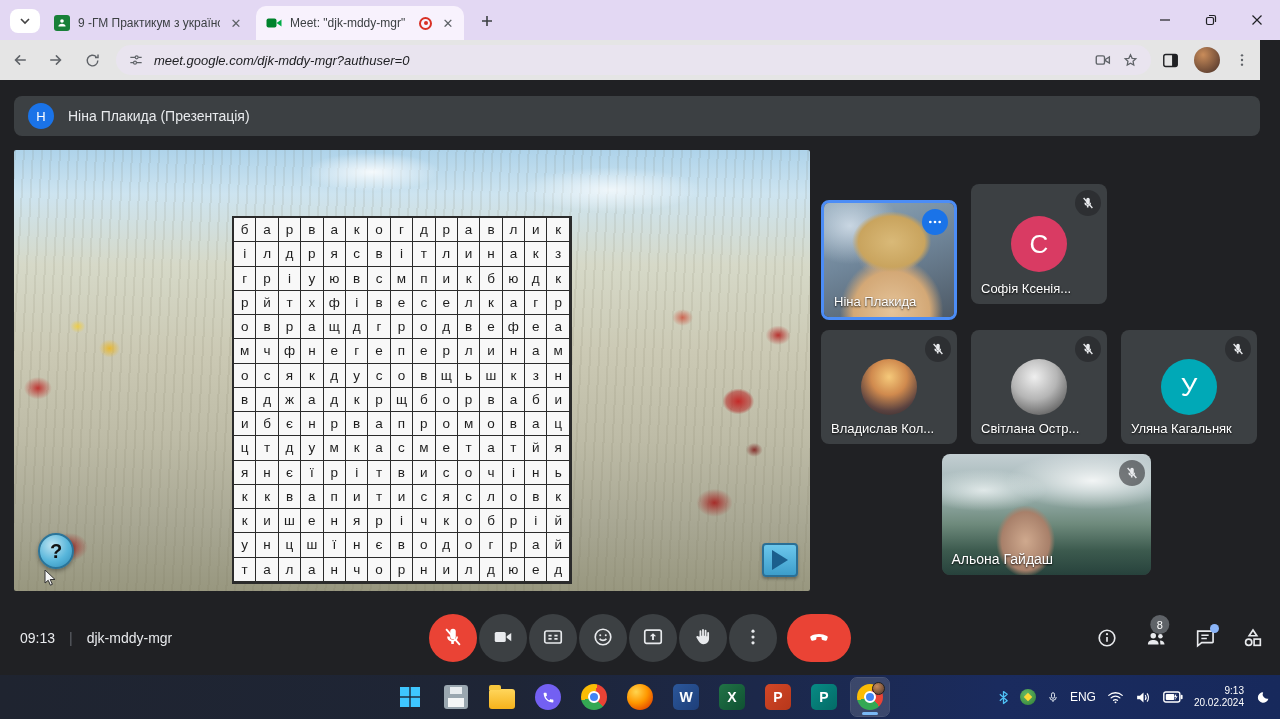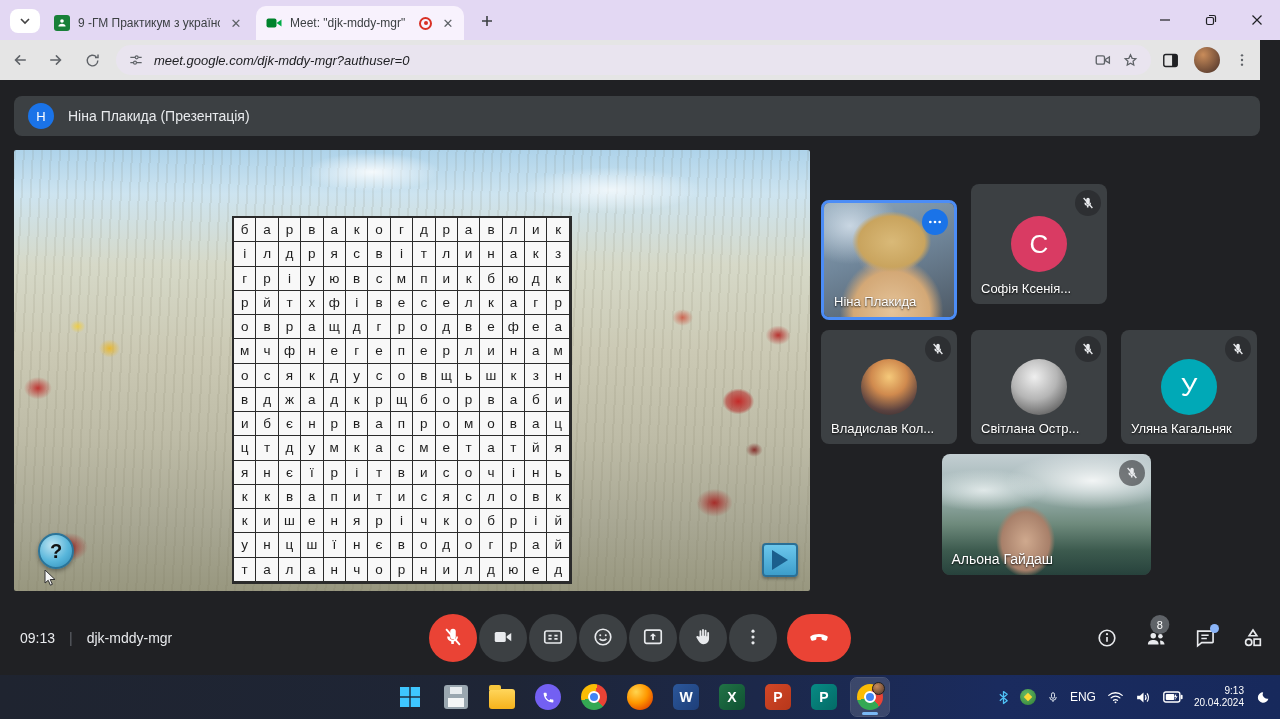--- a/index.html
+++ b/index.html
@@ -789,21 +789,21 @@
       <span class="trayicon">
         <svg width="20" height="12" viewBox="0 0 20 12">
             <rect x="0.8" y="1" width="16" height="10" rx="2" fill="none" stroke="#fff" stroke-width="1.4"></rect>
             <rect x="17.6" y="3.8" width="2" height="4.4" rx="1" fill="#fff"></rect>
             <rect x="2.8" y="3" width="8.5" height="6" rx="1" fill="#fff"></rect>
             <path d="M13.2 2.5l-2 3.5h1.6l-1.2 3.5 3-4.2h-1.6z" fill="#fff"></path>
           </svg>
       </span>
       <span class="clock">
         <div>9:13</div>
-        <div>20.04.2024</div>
+        <div>20.02.2024</div>
       </span>
       <span class="trayicon">
         <svg width="15" height="15" viewBox="0 0 24 24">
             <path fill="#fff" d="M13 3.5a8.5 8.5 0 1 0 8.4 10.3A7.3 7.3 0 0 1 13 3.5z"></path>
           </svg>
       </span>
     </div>
   </div>
 
 </div>

